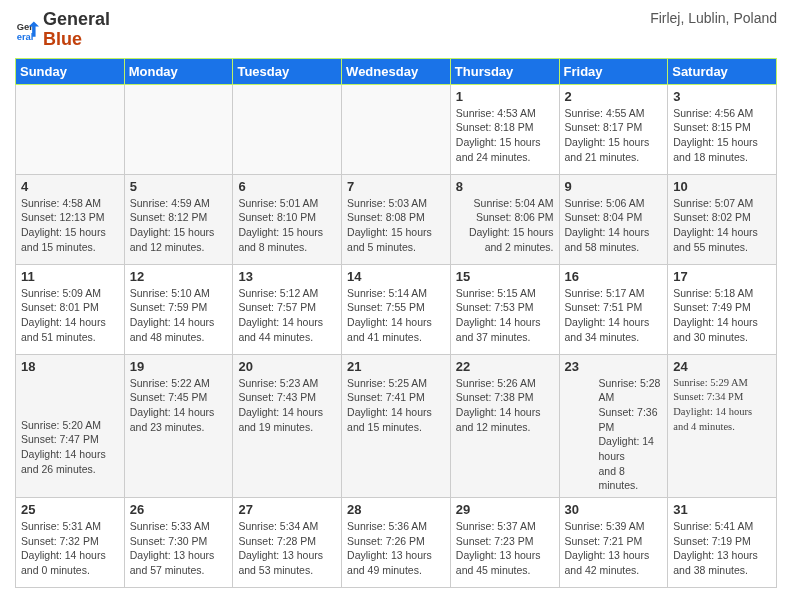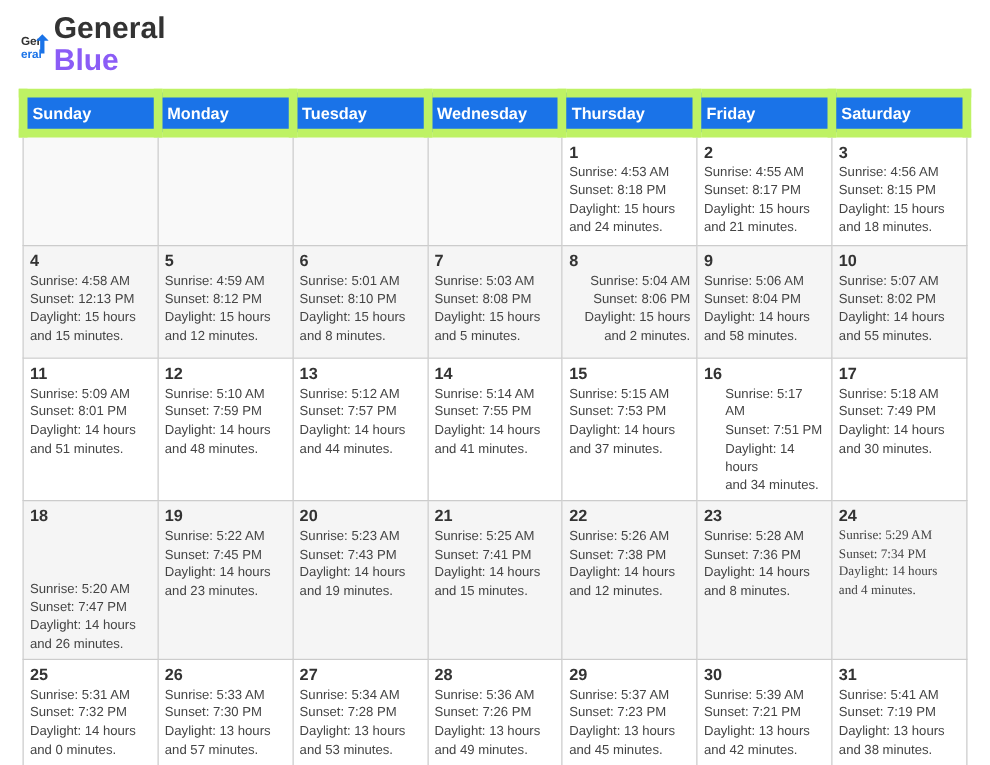--- a/index.html
+++ b/index.html
@@ -15,27 +15,27 @@
       justify-content: space-between;
       align-items: flex-start;
       margin-bottom: 8px;
     }
     .logo {
       display: flex;
       align-items: center;
       gap: 4px;
     }
     .logo-text {
-      font-size: 24px;
+      font-size: 18px;
       font-weight: bold;
       color: #333;
       line-height: 1.1;
     }
     .logo-text span {
-      color: #8b5cf6;
+      color: #c2410c;
     }
     .logo-icon {
       width: 24px;
       height: 24px;
     }
     .title-block {
       text-align: right;
     }
     .month-title {
       font-size: 36px;
@@ -53,21 +53,21 @@
     }
     thead tr {
       background-color: #1a73e8;
     }
     thead th {
       color: #fff;
       font-size: 13px;
       font-weight: bold;
       padding: 5px 4px;
       text-align: left;
-      border: 7px solid #bef264;
+      border: 1px solid #bef264;
     }
     tbody tr {
       height: 90px;
     }
     tbody td {
       border: 1px solid #ccc;
       vertical-align: top;
       padding: 4px 5px;
       font-size: 10.5px;
       color: #333;
@@ -102,20 +102,21 @@
       <text x="2" y="26" font-size="11" font-weight="bold" fill="#1a73e8">eral</text>
       <polygon points="22,4 28,10 24,10 24,22 20,22 20,10 16,10" fill="#1a73e8"></polygon>
     </svg>
     <div>
       <div class="logo-text">
         General<br><span>Blue</span>
       </div>
     </div>
   </div>
   <div class="title-block">
+    <div class="location">Firlej, Lublin, Poland</div>
   </div>
 </div>
 
 <table>
   <thead>
     <tr>
     <th>Sunday</th>
         <th>Monday</th>
         <th>Tuesday</th>
         <th>Wednesday</th>
@@ -234,21 +235,21 @@
         </td>
         <td>
           <span class="day-num">15</span>
           <div class="day-info" style="white-space: pre-line;">Sunrise: 5:15 AM
 Sunset: 7:53 PM
 Daylight: 14 hours
 and 37 minutes.</div>
         </td>
         <td>
           <span class="day-num">16</span>
-          <div class="day-info" style="white-space: pre-line; margin-left: 17px;">Sunrise: 5:17 AM
+          <div class="day-info" style="white-space: pre-line;">Sunrise: 5:17 AM
 Sunset: 7:51 PM
 Daylight: 14 hours
 and 34 minutes.</div>
         </td>
         <td>
           <span class="day-num">17</span>
           <div class="day-info" style="white-space: pre-line;">Sunrise: 5:18 AM
 Sunset: 7:49 PM
 Daylight: 14 hours
 and 30 minutes.</div>
@@ -285,21 +286,21 @@
         </td>
         <td>
           <span class="day-num">22</span>
           <div class="day-info" style="white-space: pre-line;">Sunrise: 5:26 AM
 Sunset: 7:38 PM
 Daylight: 14 hours
 and 12 minutes.</div>
         </td>
         <td>
           <span class="day-num">23</span>
-          <div class="day-info" style="white-space: pre-line;">Sunrise: 5:28 AM
+          <div class="day-info" style="white-space: pre-line; margin-left: 34px;">Sunrise: 5:28 AM
 Sunset: 7:36 PM
 Daylight: 14 hours
 and 8 minutes.</div>
         </td>
         <td>
           <span class="day-num">24</span>
           <div class="day-info" style="white-space: pre-line; font-family: Liberation Serif, serif;">Sunrise: 5:29 AM
 Sunset: 7:34 PM
 Daylight: 14 hours
 and 4 minutes.</div>

